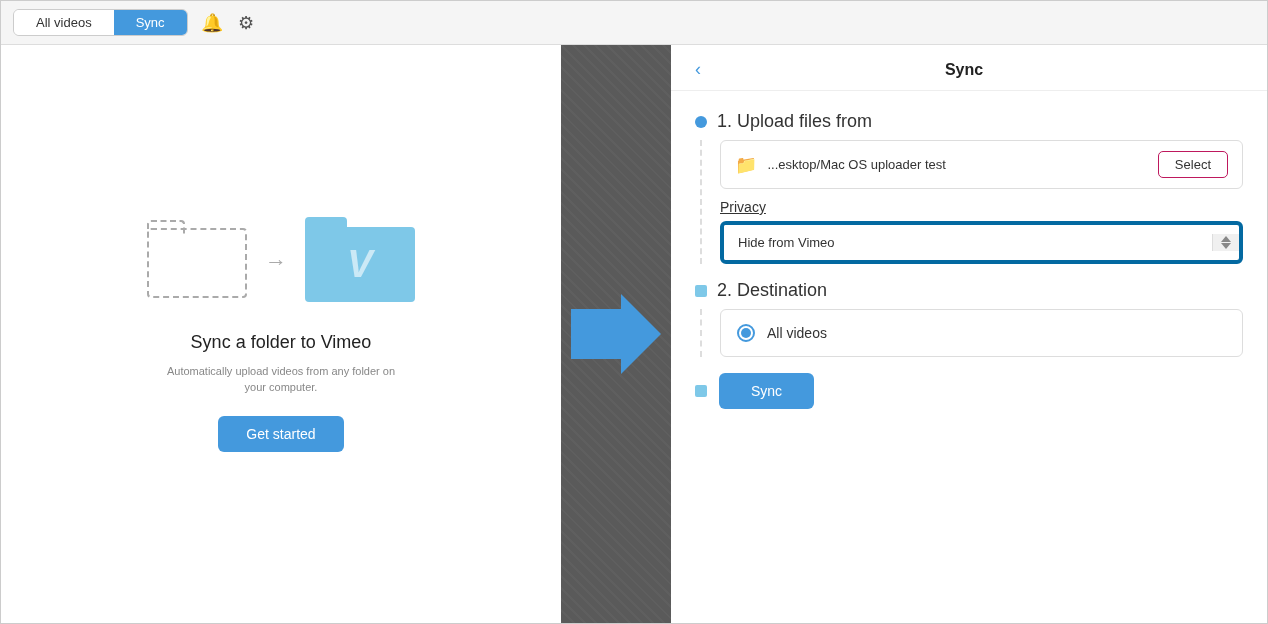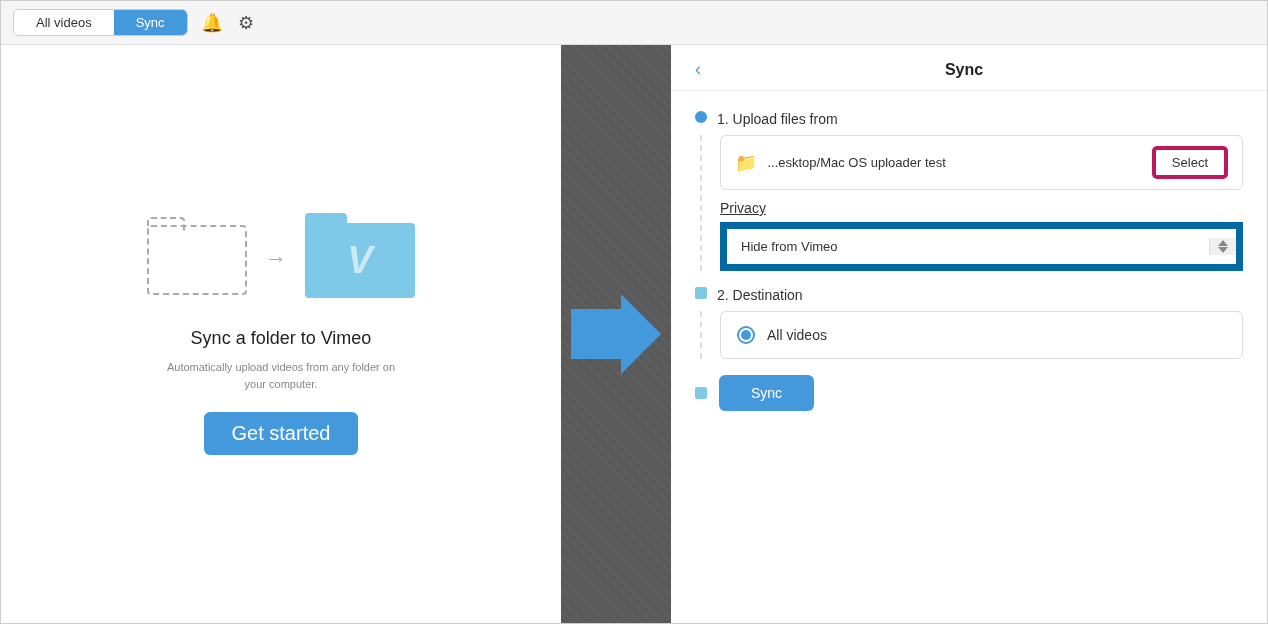--- a/index.html
+++ b/index.html
@@ -164,21 +164,21 @@
       color: #888;
       margin-bottom: 20px;
       line-height: 1.5;
     }
     .get-started-btn {
       background: #4499dd;
       color: #fff;
       border: none;
       border-radius: 6px;
       padding: 10px 28px;
-      font-size: 20px;
+      font-size: 14px;
       cursor: pointer;
       font-weight: 500;
     }
 
     
     .center-divider {
       width: 110px;
       background: #5a5a5a;
       background-image: repeating-linear-gradient(
         45deg,
@@ -228,23 +228,23 @@
     .right-content {
       padding: 20px 24px;
       display: flex;
       flex-direction: column;
       gap: 16px;
       overflow-y: auto;
     }
 
     .section-label {
       display: flex;
-      align-items: flex-start;
+      align-items: center;
       gap: 10px;
-      font-size: 14px;
+      font-size: 18px;
       color: #333;
       margin-bottom: 8px;
     }
     .dot-blue {
       width: 12px;
       height: 12px;
       border-radius: 50%;
       background: #4499dd;
       flex-shrink: 0;
     }
@@ -278,39 +278,39 @@
       color: #7ec8e8;
       font-size: 18px;
     }
     .folder-path {
       flex: 1;
       font-size: 13px;
       color: #333;
     }
     .select-btn {
       background: #fff;
-      border: 4px solid #be185d;
+      border: 1px solid #be185d;
       border-radius: 5px;
       padding: 5px 16px;
       font-size: 13px;
       cursor: pointer;
       color: #333;
     }
 
     .privacy-label {
       font-size: 14px;
       color: #333;
       font-weight: 500;
       text-decoration: underline;
     }
     .privacy-select-wrapper {
       display: flex;
       align-items: center;
-      border: 7px solid #0369a1;
-      border-radius: 0;
+      border: 4px solid #0369a1;
+      border-radius: 6px;
       overflow: hidden;
     }
     .privacy-select {
       flex: 1;
       padding: 10px 14px;
       font-size: 13px;
       color: #333;
       appearance: none;
       border: none;
       background: #fff;

